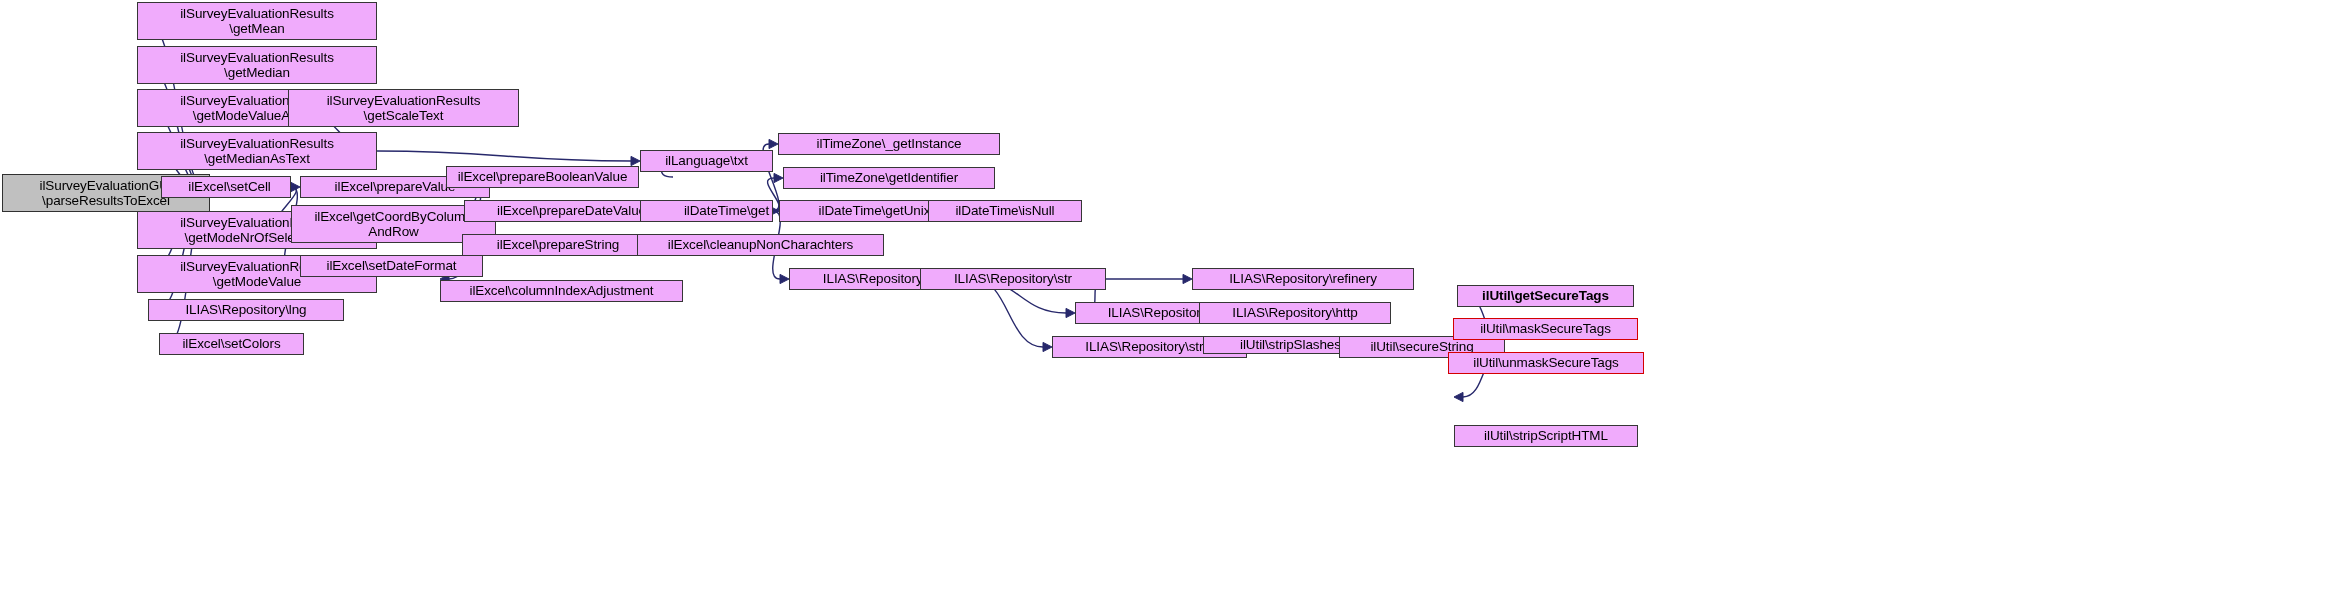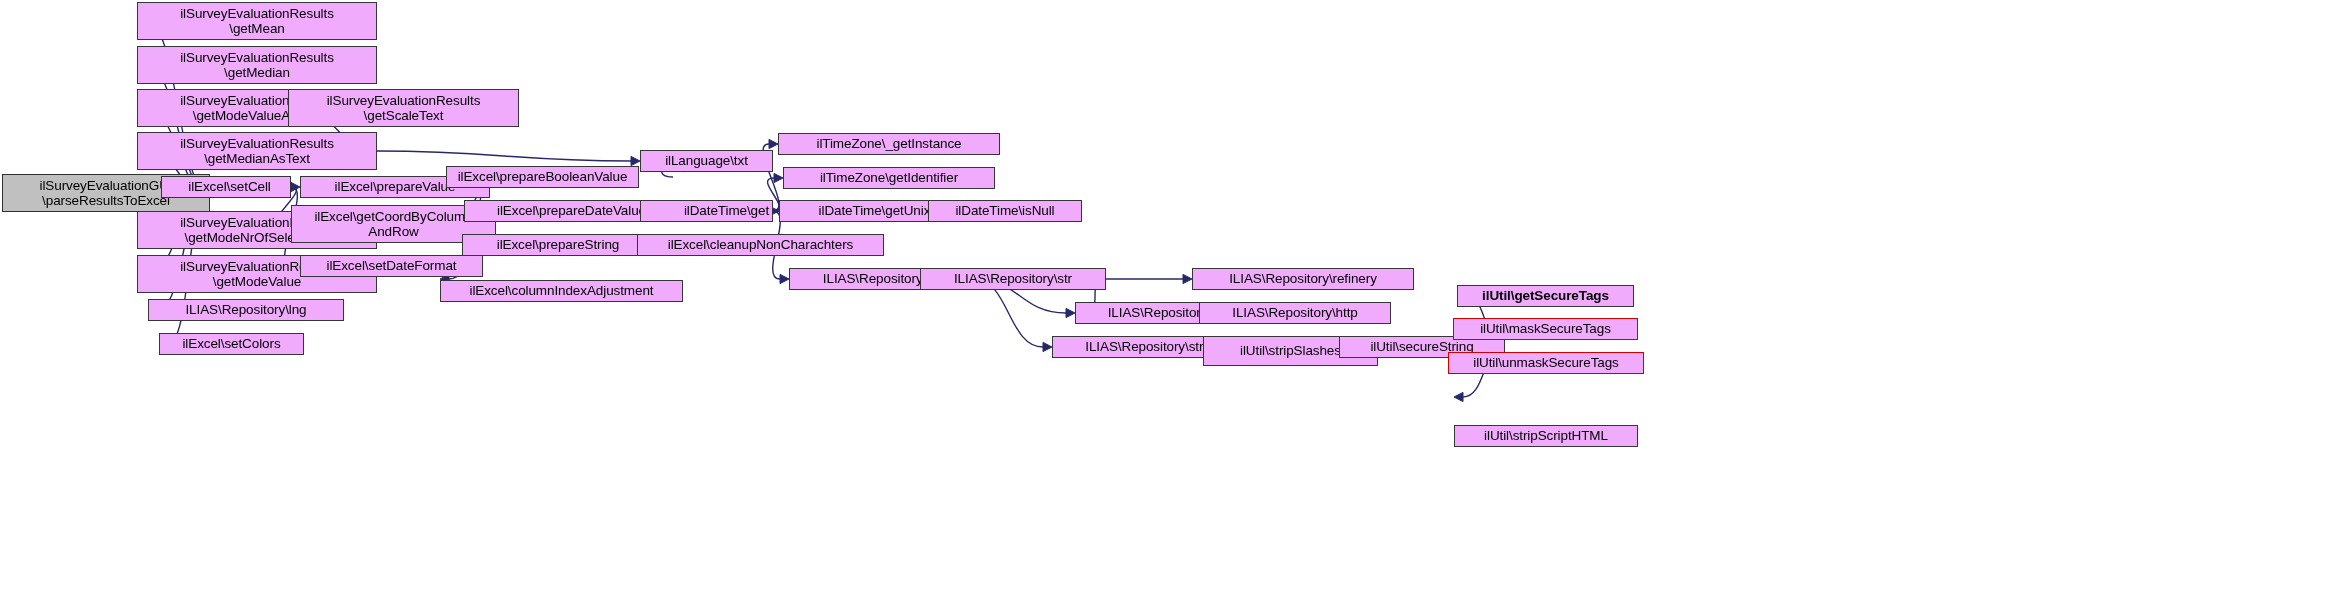--- a/index.html
+++ b/index.html
@@ -134,20 +134,20 @@
       <div class="node" style="left: 789px; top: 268px; width: 185px; height: 22px;">ILIAS\Repository\int</div>
       <div class="node" style="left: 778px; top: 133px; width: 222px; height: 22px;">ilTimeZone\_getInstance</div>
       <div class="node" style="left: 783px; top: 167px; width: 212px; height: 22px;">ilTimeZone\getIdentifier</div>
       <div class="node" style="left: 779px; top: 200px; width: 220px; height: 22px;">ilDateTime\getUnixTime</div>
       <div class="node" style="left: 928px; top: 200px; width: 154px; height: 22px;">ilDateTime\isNull</div>
       <div class="node" style="left: 920px; top: 268px; width: 186px; height: 22px;">ILIAS\Repository\str</div>
       <div class="node" style="left: 1075px; top: 302px; width: 210px; height: 22px;">ILIAS\Repository\isArray</div>
       <div class="node" style="left: 1052px; top: 336px; width: 195px; height: 22px;">ILIAS\Repository\strip</div>
       <div class="node" style="left: 1192px; top: 268px; width: 222px; height: 22px;">ILIAS\Repository\refinery</div>
       <div class="node" style="left: 1199px; top: 302px; width: 192px; height: 22px;">ILIAS\Repository\http</div>
-      <div class="node" style="left: 1203px; top: 336px; width: 175px; height: 30px;">ilUtil\stripSlashes</div>
+      <div class="node" style="left: 1203px; top: 336px; width: 175px; height: 18px;">ilUtil\stripSlashes</div>
       <div class="node" style="left: 1339px; top: 336px; width: 166px; height: 22px;">ilUtil\secureString</div>
       <div class="node" style="left: 1457px; top: 285px; width: 177px; height: 22px; font-weight: bold;">ilUtil\getSecureTags</div>
       <div class="node red" style="left: 1453px; top: 318px; width: 185px; height: 22px;">ilUtil\maskSecureTags</div>
       <div class="node red" style="left: 1448px; top: 352px; width: 196px; height: 22px;">ilUtil\unmaskSecureTags</div>
       <div class="node" style="left: 1454px; top: 386px; width: 184px; height: 22px; margin-top: 39px;">ilUtil\stripScriptHTML</div>
     </div>
 </div>
 
 </body></html>

